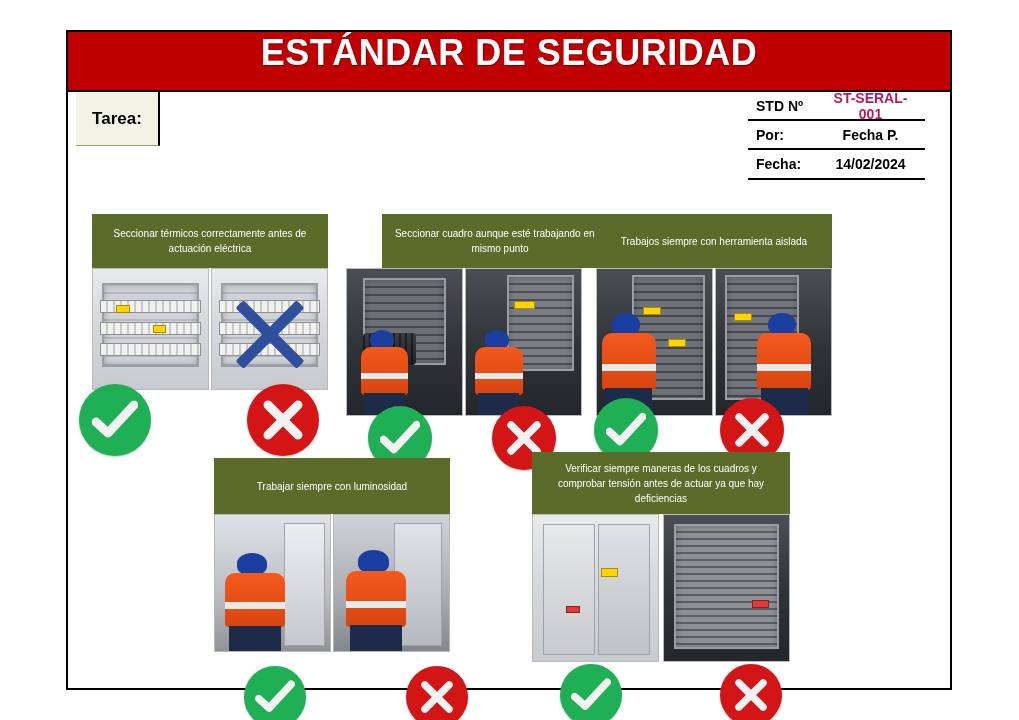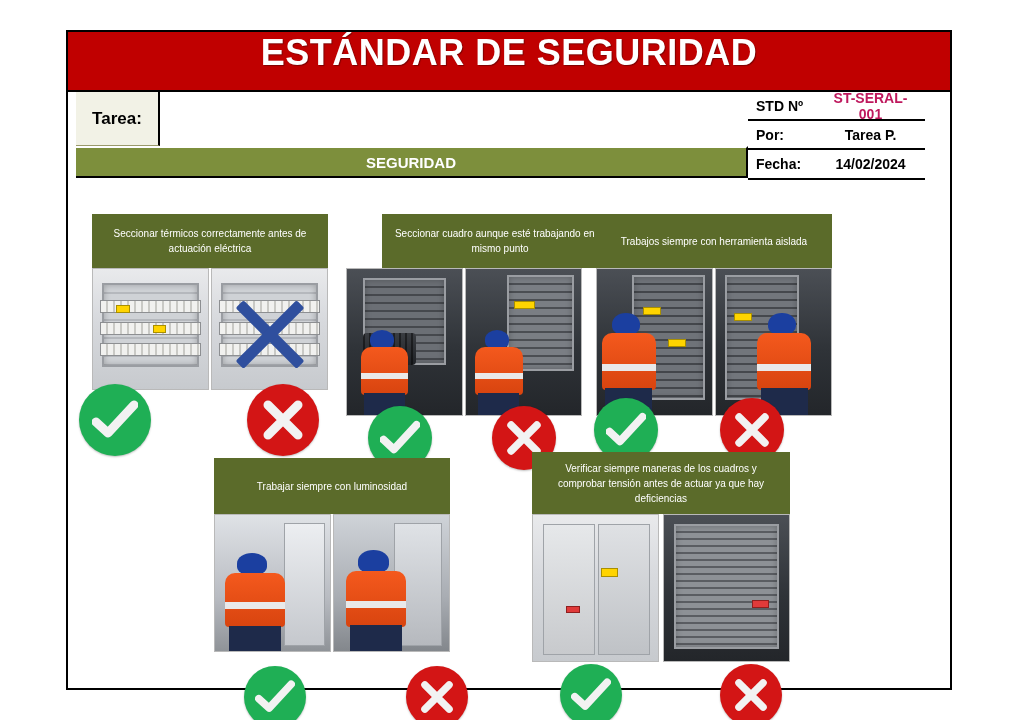--- a/index.html
+++ b/index.html
@@ -322,30 +322,29 @@
 
 <div class="page">
   <div class="sheet">
 
     <div class="title-bar">
       <div class="title-text">ESTÁNDAR DE SEGURIDAD</div>
     </div>
 
     <div class="hdr">
       <div class="task-label">Tarea:</div>
-      <div class="seguridad-band">SEGURIDAD</div>
 
       <div class="meta">
         <div class="meta-row r1">
           <div class="meta-key">STD Nº</div>
           <div class="meta-val">ST-SERAL-001</div>
         </div>
         <div class="meta-row r2">
           <div class="meta-key">Por:</div>
-          <div class="meta-val dark">Tarea P.</div>
+          <div class="meta-val dark">Fecha P.</div>
         </div>
         <div class="meta-row r3">
           <div class="meta-key">Fecha:</div>
           <div class="meta-val dark">14/02/2024</div>
         </div>
       </div>
     </div>
 
     <div class="content">
 

